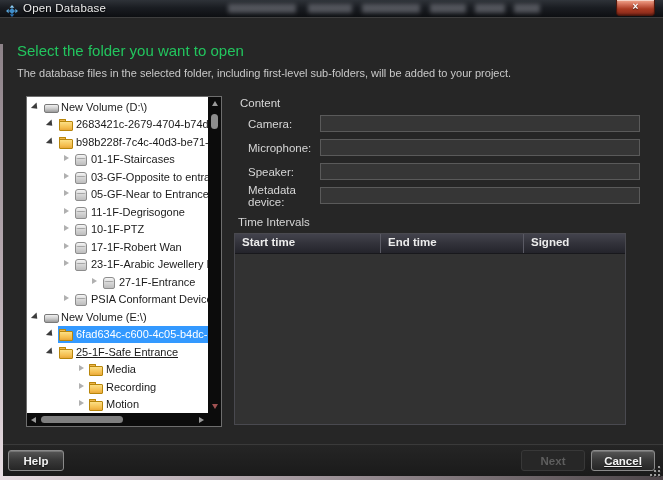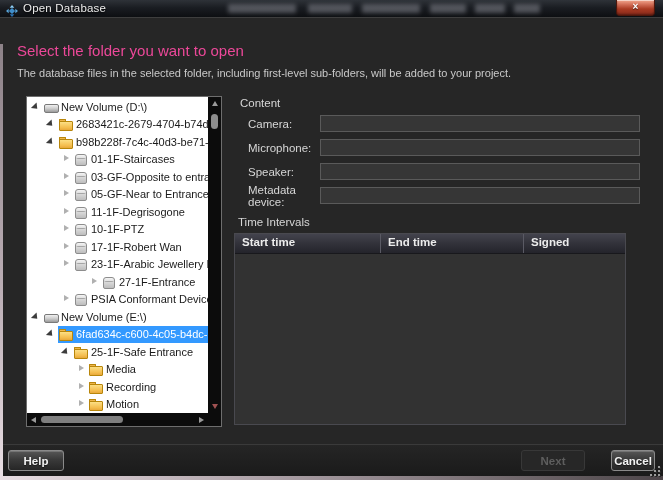--- a/index.html
+++ b/index.html
@@ -35,21 +35,21 @@
     position:absolute;left:0;top:44px;width:3px;height:432px;z-index:25;
     background:linear-gradient(180deg,#8d8288 0%,#b9acb3 55%,#d8ccd2 85%,#e8dee3 100%);
     filter:blur(.4px);
   }
   .edge-bottom{
     position:absolute;left:0;top:476px;width:663px;height:4px;z-index:25;
     background:linear-gradient(90deg,#e8dde2 0%,#c3b7bd 25%,#968b91 55%,#6e6569 80%,#4c4549 100%);
     filter:blur(.4px);
   }
   
-  .hd-title{position:absolute;left:17px;top:42px;font-size:15px;color:#ec4899;}
+  .hd-title{position:absolute;left:17px;top:42px;font-size:15px;color:#22c55e;}
   .hd-sub{position:absolute;left:17px;top:67px;font-size:11px;color:#c9c9c9;}
   
   .tree-panel{
     position:absolute;left:26px;top:96px;width:196px;height:331px;
     background:#ffffff;border:1px solid #6e6e6e;box-sizing:border-box;
   }
   .tree-rows{position:absolute;left:0;top:0;right:13px;bottom:13px;overflow:hidden;padding-top:1px;border-radius:15px;}
   .tree-row{height:17.5px;display:flex;align-items:center;white-space:nowrap;font-size:11px;color:#1a1a1a;cursor:default;}
   .exp{width:10px;height:10px;flex:0 0 10px;position:relative;margin-right:1px;}
   .exp.collapsed::before{
@@ -129,21 +129,21 @@
   .btn{
     position:absolute;top:5px;height:21px;border-radius:3px;text-align:center;
     font-size:11.5px;font-weight:bold;color:#f2f2f2;line-height:20px;cursor:default;
     background:linear-gradient(180deg,#575757 0%,#3a3a3a 45%,#262626 100%);
     border:1px solid #8a8a8a;box-sizing:border-box;
     box-shadow:inset 0 1px 0 rgba(255,255,255,.18);
     text-shadow:0 1px 1px rgba(0,0,0,.5);
   }
   #help-btn{left:8px;width:56px;}
   #next-btn{right:78px;width:64px;}
-  #cancel-btn{right:8px;width:44px;}
+  #cancel-btn{right:8px;width:64px;text-decoration:underline;}
   .btn.disabled{
     background:#272727;border-color:#383838;color:#5e5e5e;
     box-shadow:none;text-shadow:none;
   }
   .grip{position:absolute;right:3px;bottom:4px;width:12px;height:12px;z-index:26;}
   .grip i{position:absolute;width:2px;height:2px;background:#9a9a9a;box-shadow:1px 1px 0 #2a2a2a;}
   .grip i:nth-child(1){right:0;bottom:8px;}
   .grip i:nth-child(2){right:0;bottom:4px;}
   .grip i:nth-child(3){right:4px;bottom:4px;}
   .grip i:nth-child(4){right:0;bottom:0;}
@@ -266,21 +266,21 @@
             <span class="tlabel">New Volume (E:\)</span>
           </span>
         </div>
         <div class="tree-row sel" style="padding-left: 20px;">
           <span class="exp expanded"></span>
           <span class="hl">
             <span class="ticon icon-folder"></span>
             <span class="tlabel">6fad634c-c600-4c05-b4dc-c</span>
           </span>
         </div>
-        <div class="tree-row" style="padding-left: 35px;">
+        <div class="tree-row" style="padding-left: 20px; text-decoration: underline;">
           <span class="exp expanded"></span>
           <span class="hl">
             <span class="ticon icon-folder"></span>
             <span class="tlabel">25-1F-Safe Entrance</span>
           </span>
         </div>
         <div class="tree-row" style="padding-left: 50px;">
           <span class="exp collapsed"></span>
           <span class="hl">
             <span class="ticon icon-folder"></span>

